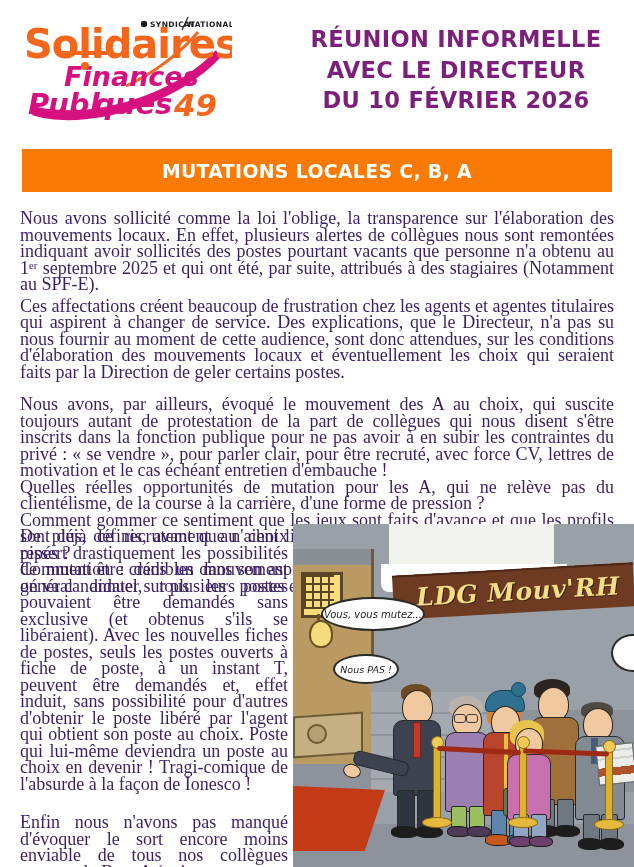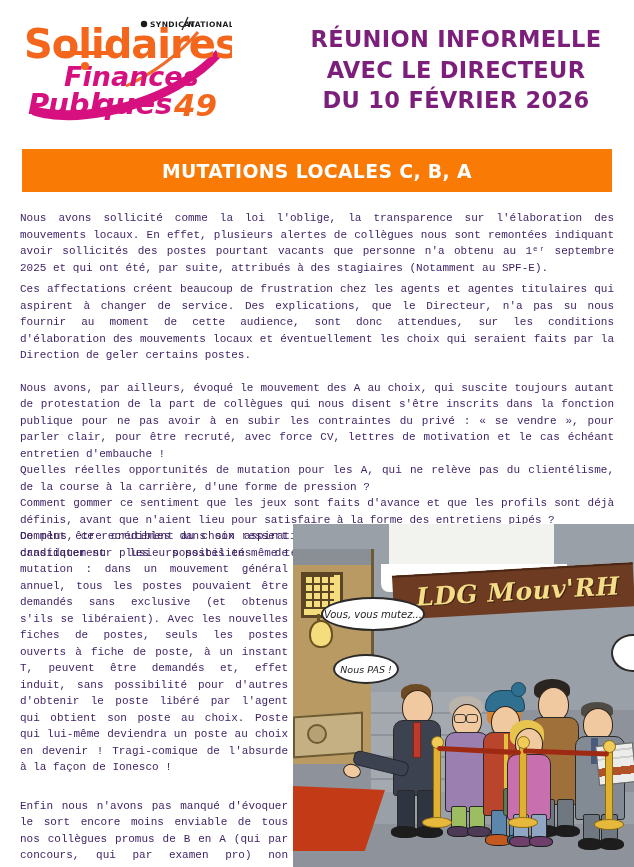--- a/index.html
+++ b/index.html
@@ -74,25 +74,25 @@
   
   .content {
     position: absolute;
     left: 20px;
     top: 210px;
     width: 594px;
   }
 
   p.para {
     margin: 0 0 0 0;
-    font-size: 11px;
+    font-size: 18px;
     line-height: 16.5px;
     text-align: justify;
     color: #3b1f63;
-    font-family: Liberation Mono, monospace;
+    font-family: Liberation Serif, serif;
   }
   p.para.nojust { text-align: left; }
   .gap-sm { height: 5px; }
   .gap-md { height: 16px; }
   .gap-lg { height: 22px; }
 
   
   .lower {
     position: absolute;
     left: 20px;

